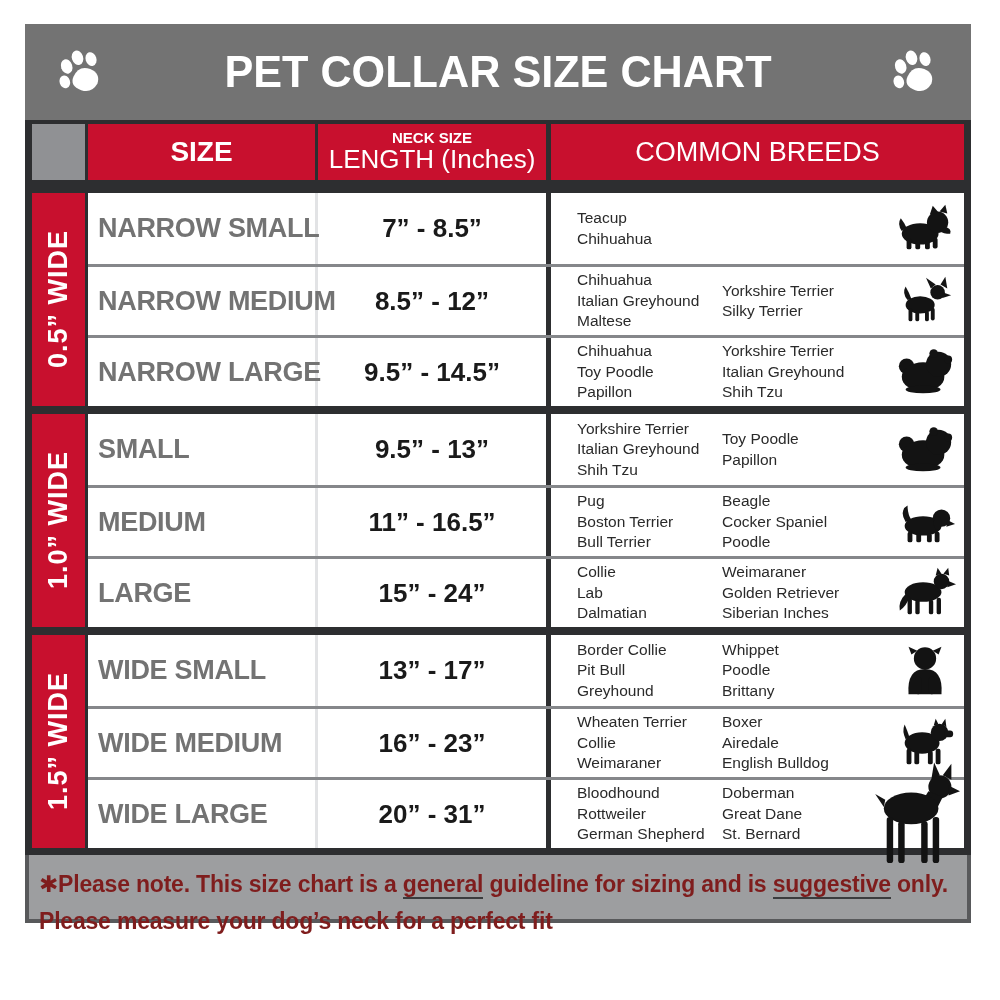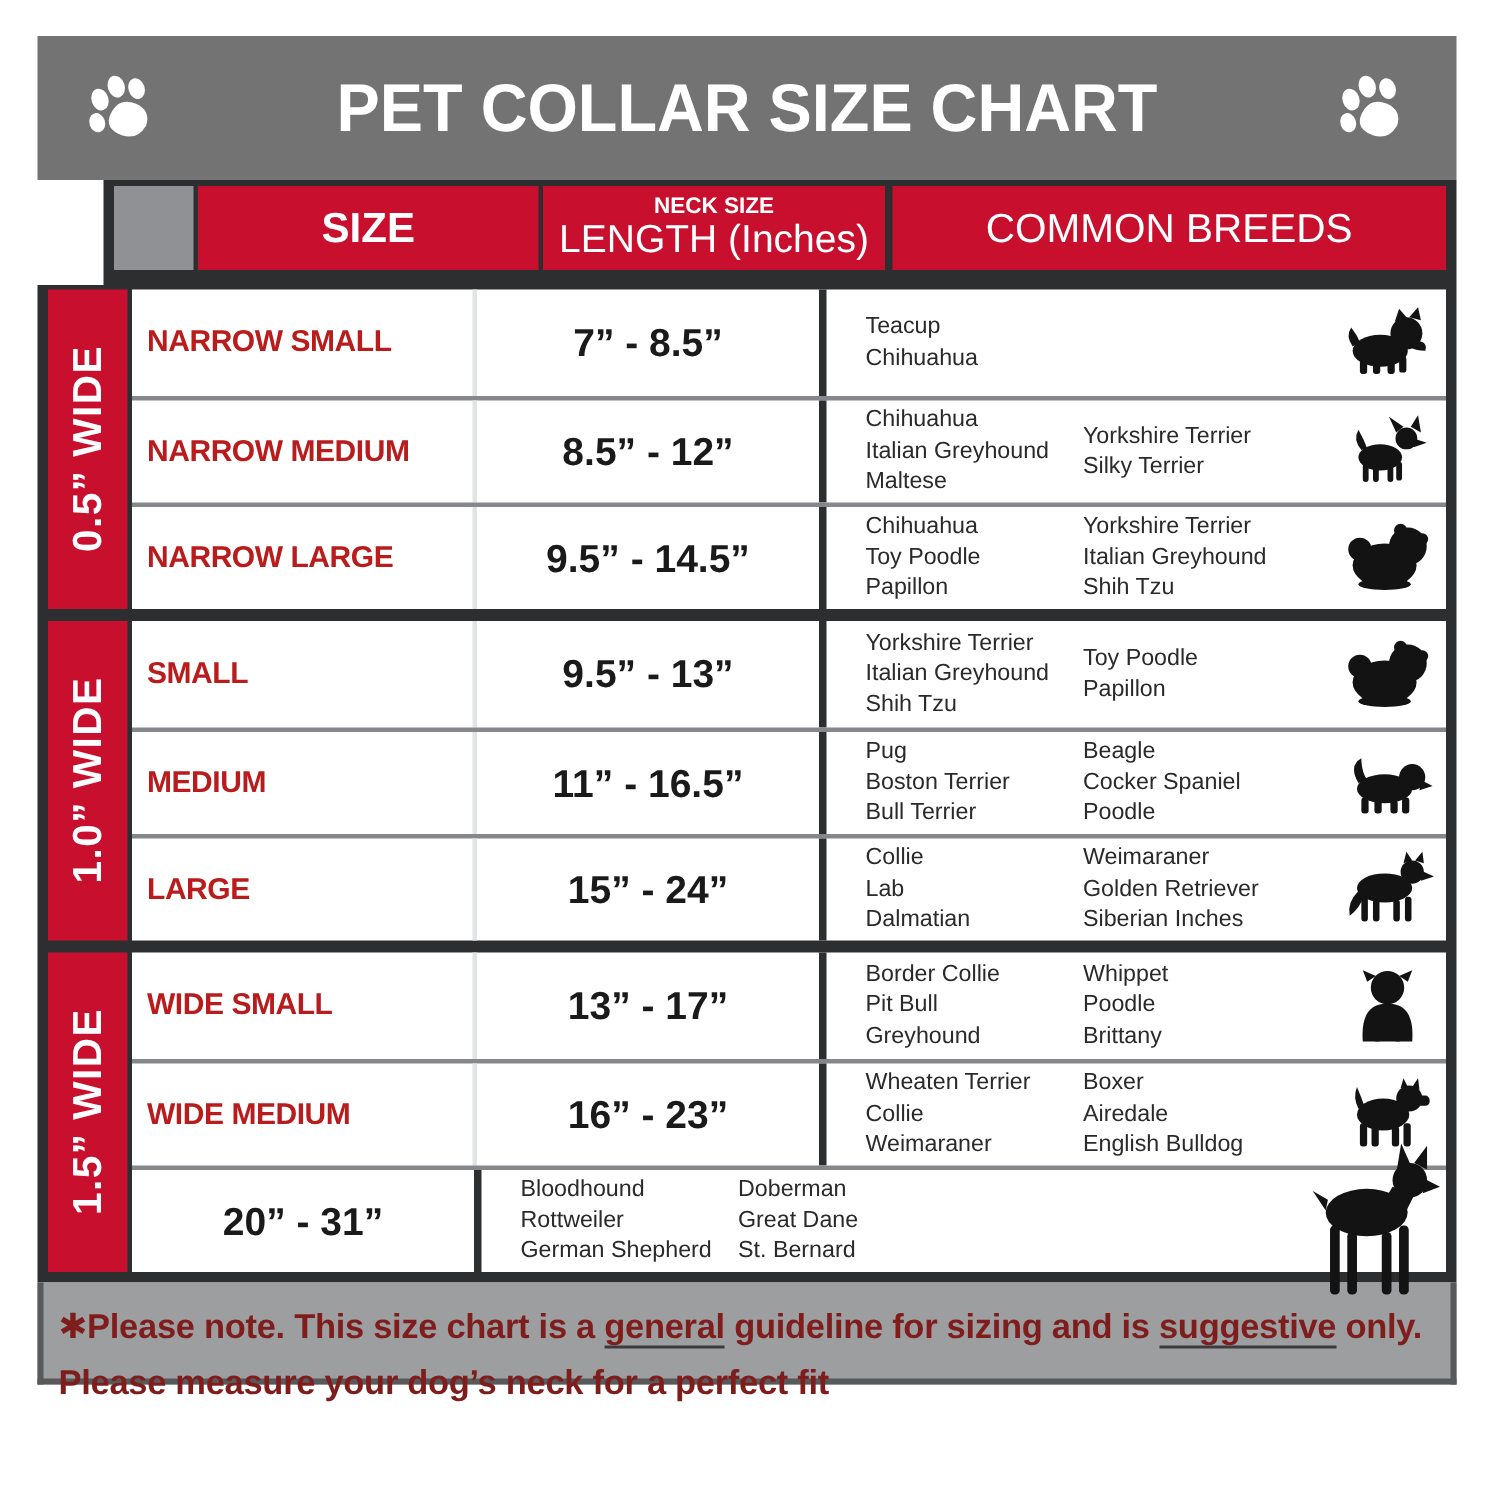--- a/index.html
+++ b/index.html
@@ -16,21 +16,21 @@
     justify-content:space-between; padding:0 30px;
   }
   .title-band .title {
     color:#ffffff; font-size:45px; font-weight:700; letter-spacing:0px;
     transform:scaleX(.96); white-space:nowrap;
   }
   .paw { width:52px; height:52px; color:#ffffff; flex:0 0 auto; }
   .paw svg, .dog-icon svg { width:100%; height:100%; display:block; }
 
   
-  .thead { display:flex; background:#2d2e30; padding:4px 7px 10px 7px; height:70px;margin-left:44px; }
+  .thead { display:flex; background:#2d2e30; padding:4px 7px 10px 7px; height:70px; }
   .corner { width:53px; background:#909194; margin-right:3px; }
   .hcell {
     background:#c8102e; color:#ffffff; display:flex; flex-direction:column;
     align-items:center; justify-content:center; text-align:center; line-height:1.05;
   }
   .h-size  { width:227px; margin-right:3px; font-size:28px; font-weight:700; }
   .h-neck  { width:228px; margin-right:5px; }
   .h-neck .small { font-size:15px; font-weight:700; }
   .h-neck .big   { font-size:26px; font-weight:400; }
   .h-breeds{ flex:1; font-size:27px; font-weight:400; }
@@ -47,21 +47,21 @@
   }
   .glabel span {
     writing-mode:vertical-rl; transform:rotate(180deg);
     font-size:27px; font-weight:700; letter-spacing:1px; white-space:nowrap;
   }
   .rows { flex:1; display:flex; flex-direction:column; background:#ffffff; }
   .row  { height:71px; display:flex; }
   .row + .row { border-top:3px solid #85878a; }
   .cell-size {
     width:230px; border-right:3px solid #e2e3e5; display:flex; align-items:center;
-    padding-left:10px; font-size:20px; font-weight:700; color:#b91c1c;
+    padding-left:10px; font-size:27px; font-weight:700; color:#737373;
     letter-spacing:-.3px; white-space:nowrap;
   }
   .cell-neck {
     width:233px; border-right:5px solid #2d2e30; display:flex; align-items:center;
     justify-content:center; font-size:26px; font-weight:700; color:#1a1a1a; white-space:nowrap;
   }
   .cell-breeds {
     flex:1; position:relative; display:flex; align-items:center;
     padding:4px 78px 4px 26px; overflow:visible;border-radius:31px;
   }
@@ -388,20 +388,21 @@
                       <rect x="13" y="32" width="5" height="16" rx="2"></rect>
                       <rect x="21" y="34" width="5" height="14" rx="2"></rect>
                       <rect x="35" y="34" width="5" height="14" rx="2"></rect>
                       <rect x="43" y="32" width="5" height="16" rx="2"></rect>
                     </g>
                   </svg>
                 </span>
             </div>
           </div>
           <div class="row">
+            <div class="cell-size">WIDE LARGE</div>
             <div class="cell-neck">20” - 31”</div>
             <div class="cell-breeds">
               <div class="bcol c1">
                 <div class="bl">Bloodhound</div>
                 <div class="bl">Rottweiler</div>
                 <div class="bl">German Shepherd</div>
               </div>
               <div class="bcol c2">
                 <div class="bl">Doberman</div>
                 <div class="bl">Great Dane</div>

